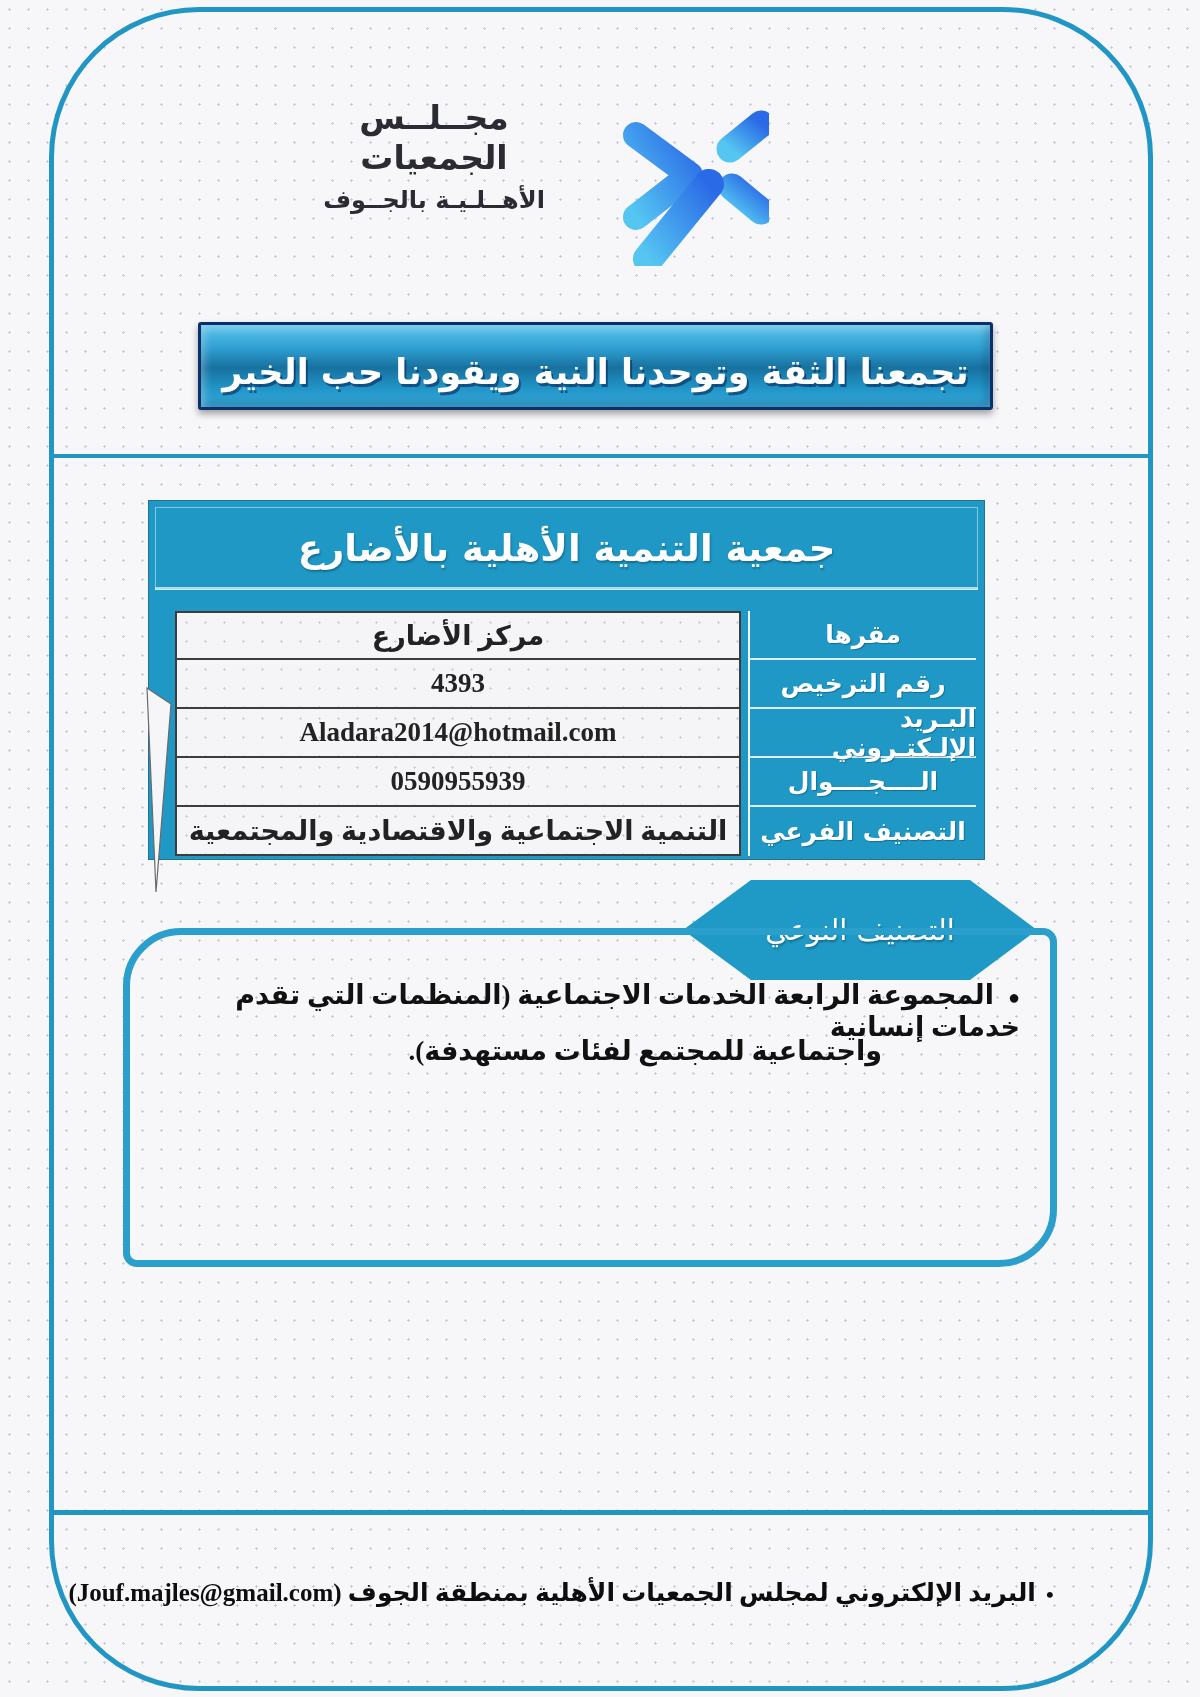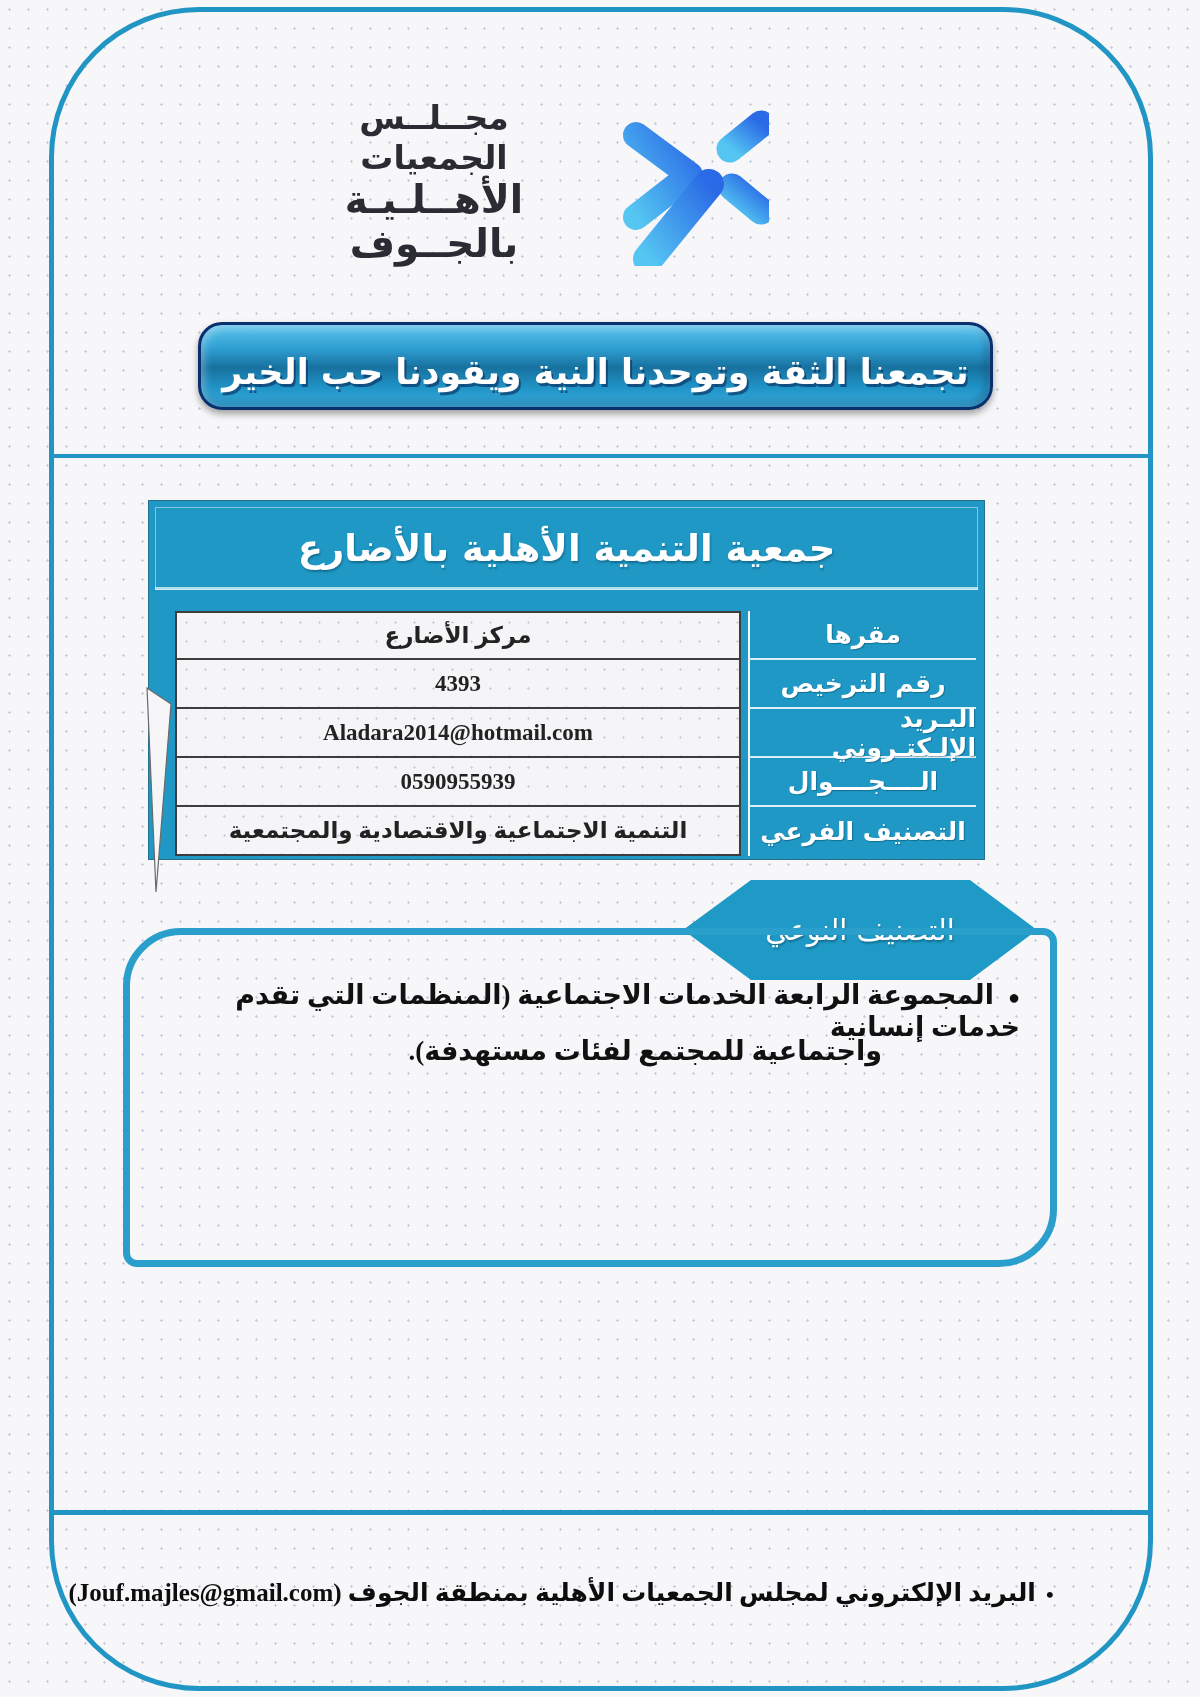--- a/index.html
+++ b/index.html
@@ -16,27 +16,27 @@
     box-sizing:border-box;border:5px solid #2196c4;border-radius:150px;
   }
   .divider{position:absolute;left:50px;width:1102px;background:#2196c4;}
   .divider.top{top:454px;height:4px;}
   .divider.bottom{top:1510px;height:5px;}
 
   
   .logo-mark{position:absolute;left:583px;top:76px;width:186px;height:190px;}
   .logo-text{position:absolute;left:283px;top:98px;width:302px;text-align:center;direction:rtl;}
   .logo-ar1{font-size:33px;font-weight:bold;color:#2b2b33;line-height:40px;}
-  .logo-ar2{font-size:39px;font-weight:bold;color:#2b2b33;line-height:44px;}
+  .logo-ar2{font-size:24px;font-weight:bold;color:#2b2b33;line-height:44px;}
   .logo-en{font-family:"Liberation Sans", sans-serif;font-size:23px;color:#1c1c1c;line-height:36px;letter-spacing:.5px;}
 
   
   .banner{
     position:absolute;left:198px;top:322px;width:795px;height:88px;box-sizing:border-box;
-    border:3px solid #0a2f6d;border-radius:24px;
+    border:3px solid #0a2f6d;border-radius:3px;
     background:linear-gradient(180deg,#5cc4ec 0%,#2f9fd2 28%,#17719f 52%,#2093c6 76%,#38addd 100%);
     box-shadow:0 4px 7px rgba(0,0,0,.35), inset 3px 3px 8px rgba(255,255,255,.35), inset -3px -4px 8px rgba(0,20,60,.3);
     display:flex;align-items:center;justify-content:center;
   }
   .banner-text{
     direction:rtl;color:#ffffff;font-size:35px;font-weight:bold;
     text-shadow:2px 3px 0 rgba(8,40,90,.6);
     transform:translateY(6px);
   }
 
@@ -51,21 +51,21 @@
     box-shadow:inset 0 0 0 1px rgba(255,255,255,.45), inset 0 -3px 0 rgba(255,255,255,.65);
     color:#fff;font-size:37px;font-weight:bold;text-shadow:1px 2px 2px rgba(0,40,60,.35);
   }
   .t-row{position:absolute;left:0;width:100%;height:49px;}
   .t-val{
     position:absolute;left:26px;width:566px;height:100%;box-sizing:border-box;
     background-color:#f5f5f7;border:2px solid #3d3d3d;
     background-image:radial-gradient(#cdd2e2 1.2px, rgba(0,0,0,0) 1.3px);background-size:19px 19px;
     display:flex;align-items:center;justify-content:center;
     font-family:"Liberation Serif","DejaVu Serif","DejaVu Sans",serif;
-    font-size:23px;font-weight:bold;color:#222;direction:rtl;
+    font-size:27px;font-weight:bold;color:#222;direction:rtl;
   }
   .t-row + .t-row .t-val{border-top-width:0;}
   .t-lab{
     position:absolute;left:599px;width:228px;height:100%;box-sizing:border-box;
     border-left:2px solid rgba(255,255,255,.95);
     border-bottom:2px solid rgba(255,255,255,.85);
     display:flex;align-items:center;justify-content:center;direction:rtl;
     color:#fff;font-size:25px;font-weight:bold;text-shadow:1px 1px 1px rgba(0,40,60,.35);
   }
   .t-row.last .t-lab{border-bottom:none;}

